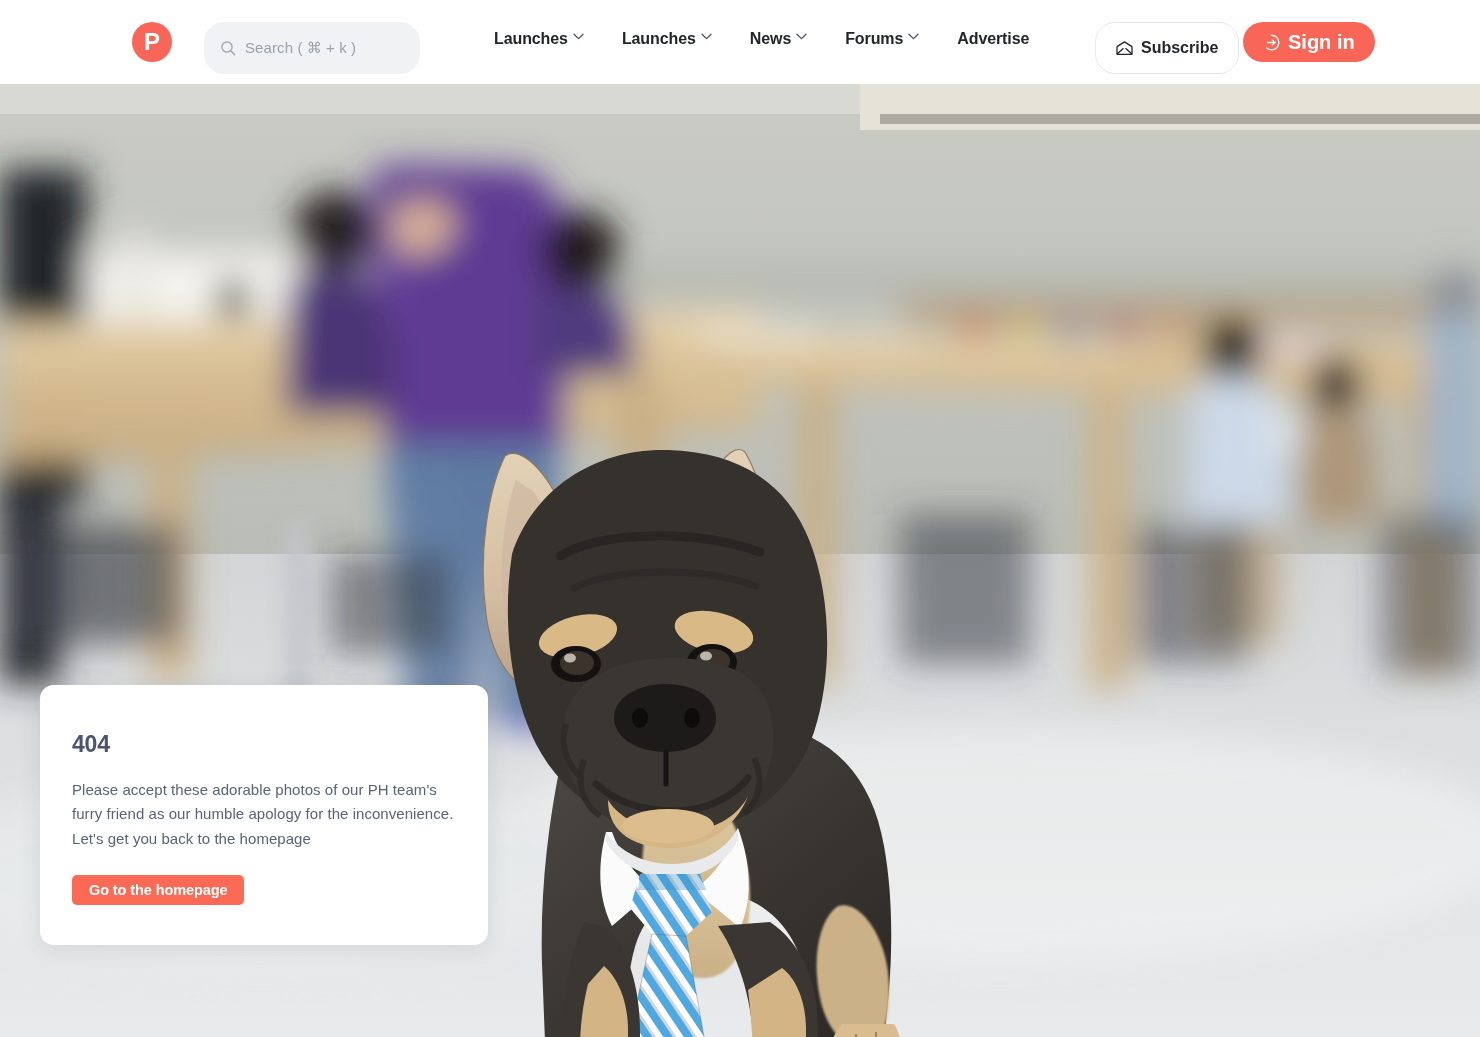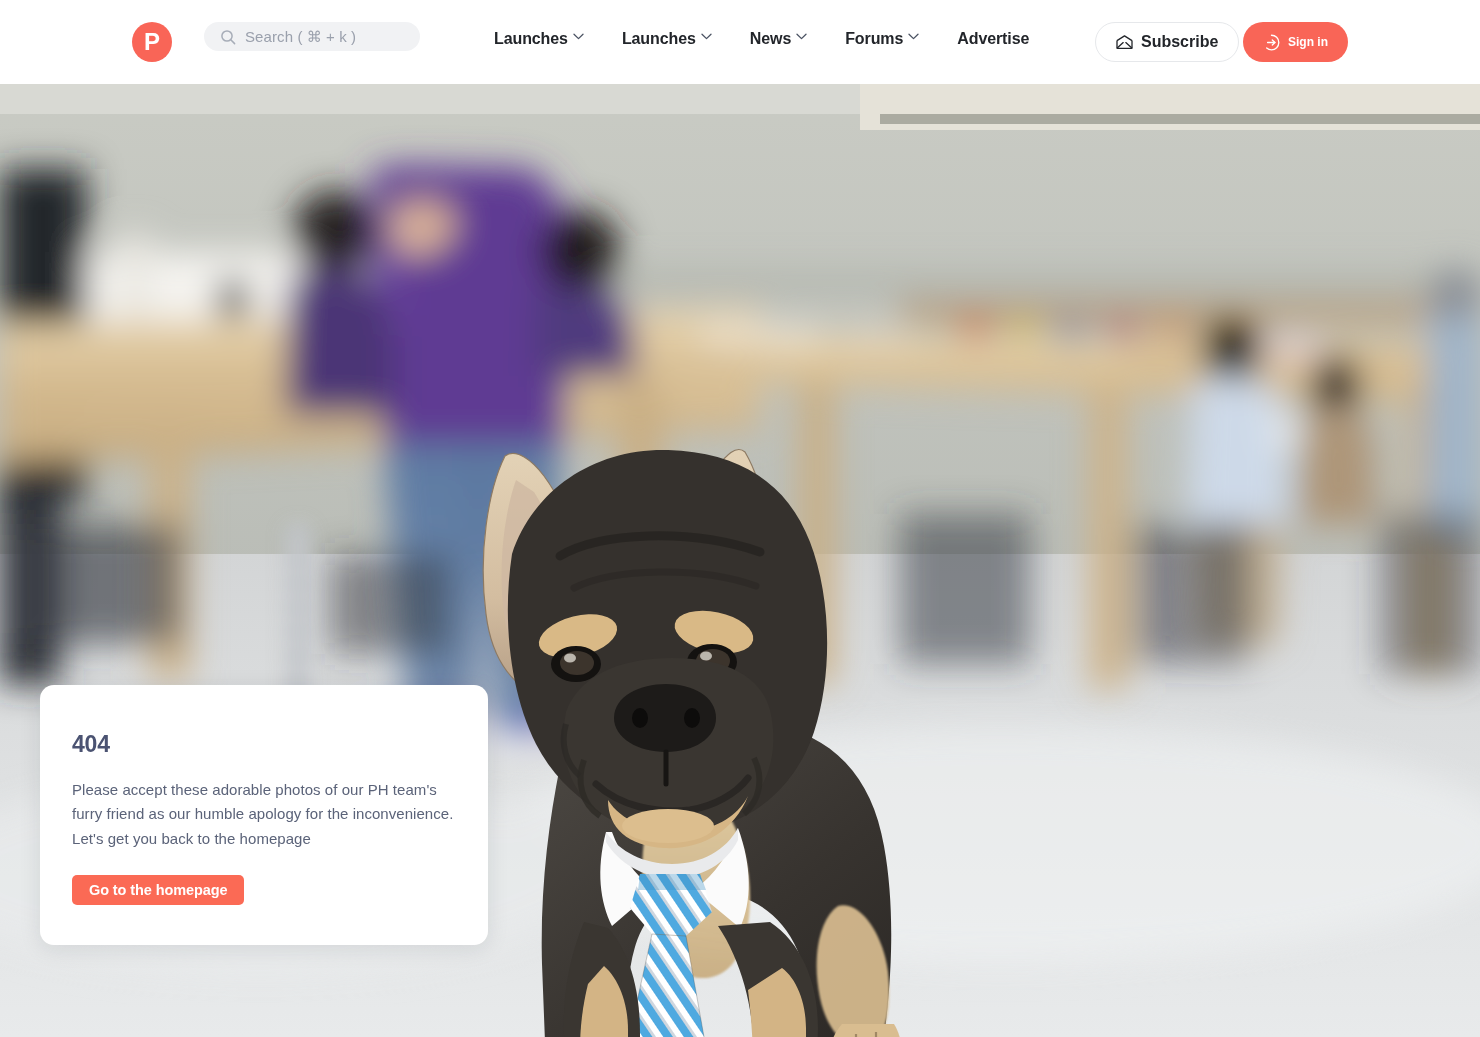--- a/index.html
+++ b/index.html
@@ -36,21 +36,21 @@
     line-height: 40px;
     text-align: center;
     letter-spacing: 0;
     font-family: "Liberation Sans", sans-serif;
   }
   .search-box {
     position: absolute;
     left: 204px;
     top: 22px;
     width: 216px;
-    height: 29px;
+    height: 52px;
     background: #f1f2f4;
     border-radius: 20px;
     display: flex;
     align-items: center;
     padding-left: 16px;
     cursor: text;
   }
   .search-icon { width: 16px; height: 16px; flex: 0 0 16px; display:block; }
   .search-placeholder {
     margin-left: 9px;
@@ -82,21 +82,21 @@
     font-weight: 700;
     color: #22252a;
     letter-spacing: -0.1px;
   }
   .chev { width: 11px; height: 7px; display: block; margin-top: 3px; }
 
   .subscribe-btn {
     position: absolute;
     left: 1095px;
     top: 22px;
-    height: 40px;
+    height: 52px;
     padding: 0 20px;
     border: 1px solid #e6e8eb;
     background: #ffffff;
     border-radius: 20px;
     display: flex;
     align-items: center;
     gap: 8px;
     cursor: pointer;
   }
   .subscribe-label {
@@ -115,21 +115,21 @@
     padding: 0 20px;
     background: #f96557;
     border: none;
     border-radius: 20px;
     display: flex;
     align-items: center;
     gap: 8px;
     cursor: pointer;
   }
   .signin-label {
-    font-size: 12px;
+    font-size: 20px;
     font-weight: 700;
     color: #ffffff;
     white-space: nowrap;
   }
   .signin-icon { width: 17px; height: 17px; display: block; }
 
   
   .hero {
     position: absolute;
     top: 84px; left: 0;

